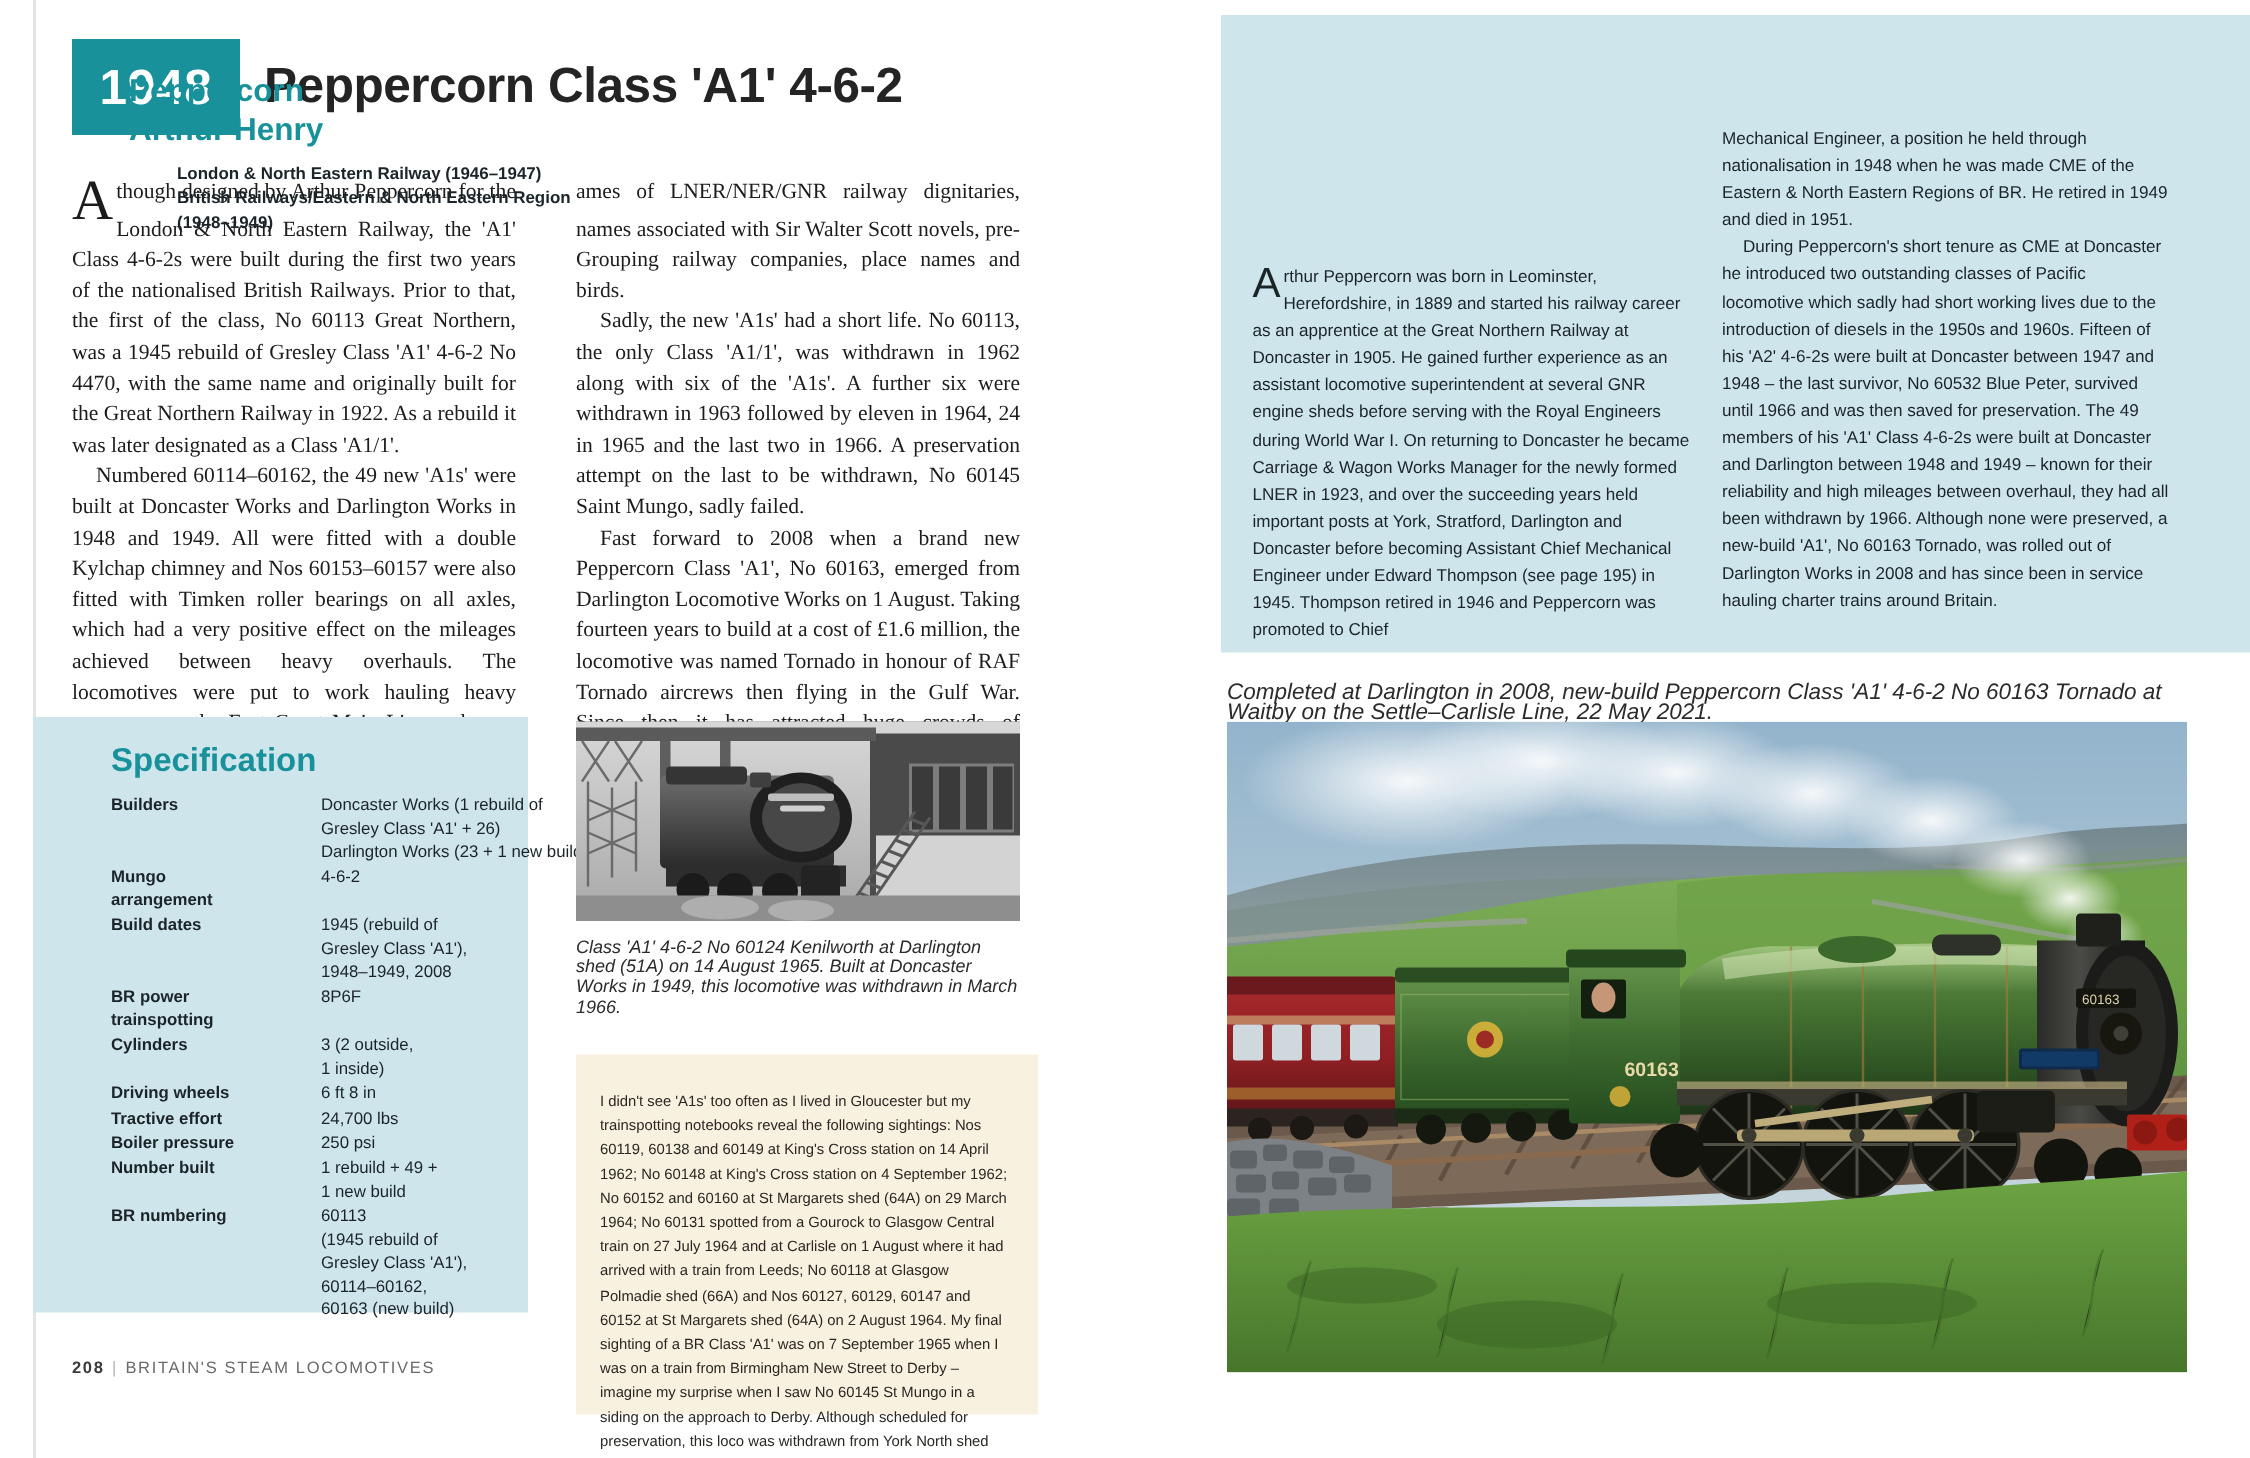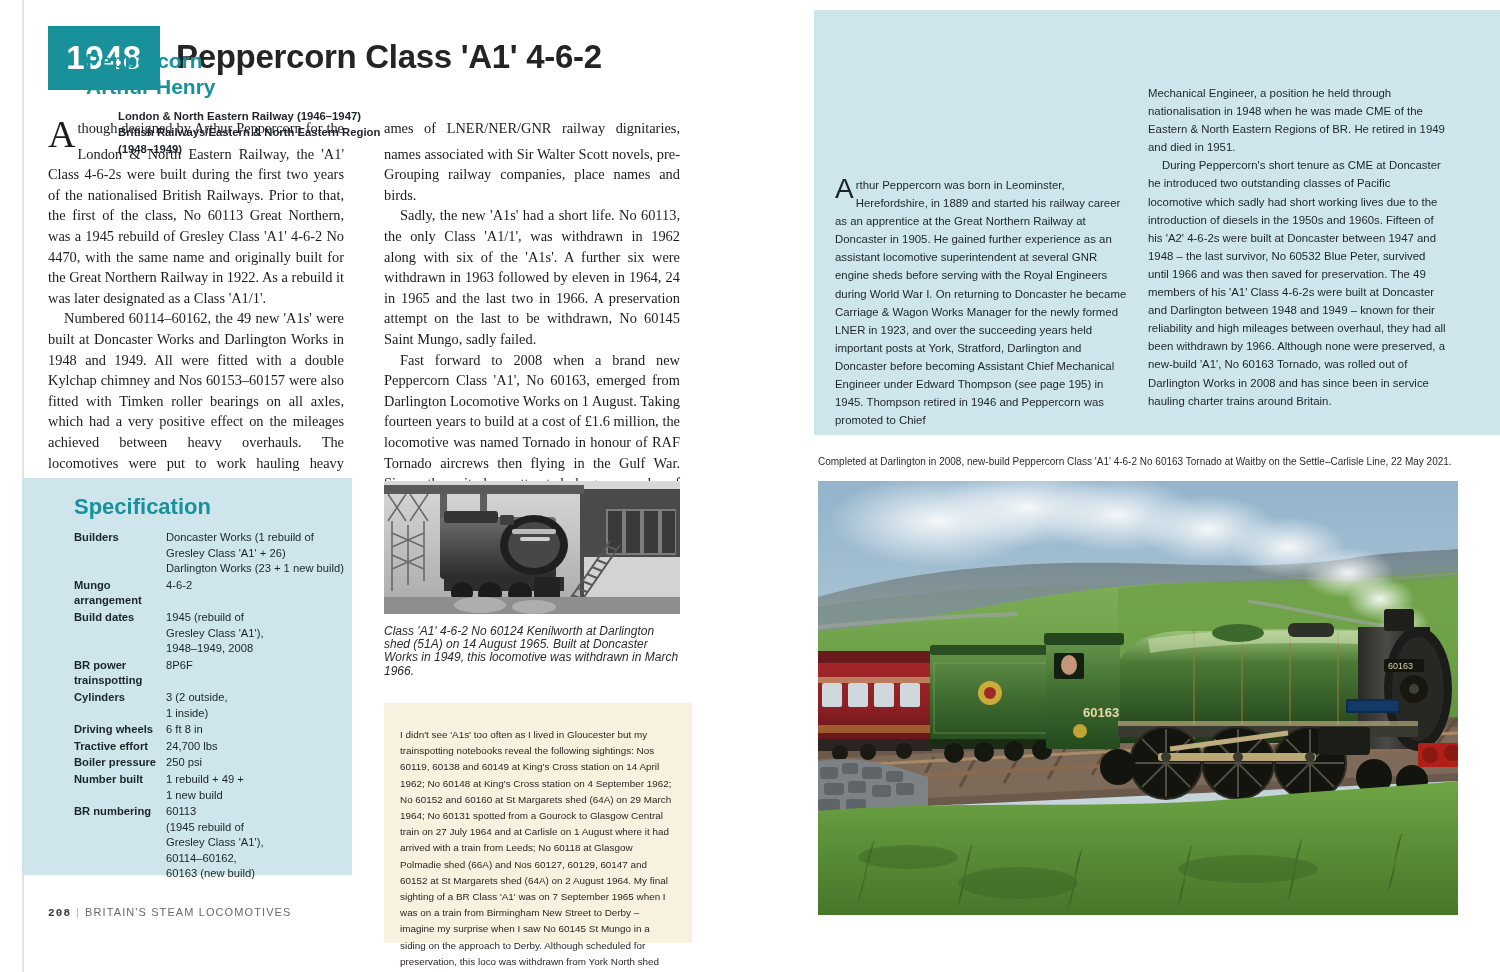--- a/index.html
+++ b/index.html
@@ -55,21 +55,21 @@
     background: #cfe5ec;
   }
   .spec-title {
     position: absolute; left: 52px; top: 16px;
     font-size: 22px; font-weight: bold; color: #18919b;
   }
   .spec-table {
     position: absolute; left: 52px; top: 52px; width: 268px;
     font-size: 11.2px; line-height: 15.6px; color: #1b2428;
   }
-  .spec-row { display: flex; margin-bottom: 1px; }
+  .spec-row { display: flex; margin-bottom: 1px; gap: 48px; }
   .spec-key { width: 92px; font-weight: bold; flex: 0 0 92px; }
   .spec-val { flex: 1; }
   .spec-val div { white-space: pre; }
 
   
   .bw-photo {
     position: absolute; left: 384px; top: 481px;
     width: 296px; height: 133px;
     overflow: hidden; background: #8b8b8b;
   }
@@ -86,21 +86,21 @@
     padding: 24px 18px 10px 16px;
   }
   .anecdote p {
     font-size: 9.9px; line-height: 16.2px; color: #2a2723;
   }
 
   .footer {
     position: absolute; left: 48px; top: 906px;
     font-size: 11px; letter-spacing: 1.1px; color: #6a6a6a;
   }
-  .footer .pnum { font-weight: bold; color: #3a3a3a; font-family: Liberation Mono, monospace; }
+  .footer .pnum { font-weight: bold; color: #3a3a3a; }
   .footer .sep { color: #b4b4b4; padding: 0 5px; }
 
   
   .right-page { position: absolute; left: 750px; top: 0; width: 750px; height: 972px; }
   .bio-box {
     position: absolute; left: 64px; top: 10px;
     width: 686px; height: 425px;
     background: #cfe5ec;
   }
   .bio-title {
@@ -120,21 +120,21 @@
   .bio-col p.first { text-indent: 0; }
   .bio-dropcap {
     float: left; font-size: 28px; line-height: 22px;
     padding: 2px 2px 0 0; font-family: "Liberation Sans", sans-serif;
   }
   .bioc1 { left: 835px; top: 176px; width: 292px; }
   .bioc2 { left: 1148px; top: 84px; width: 298px; }
 
   .color-caption {
     position: absolute; left: 818px; top: 455px; width: 640px;
-    font-size: 10px; color: #2b2b2b; line-height: 13px;
+    font-size: 15px; font-style: italic; color: #2b2b2b; line-height: 13px;
   }
   .color-photo {
     position: absolute; left: 818px; top: 481px;
     width: 640px; height: 434px;
     overflow: hidden;
   }
 
   
   .ph-svg { display: block; width: 100%; height: 100%; }
 </style>

